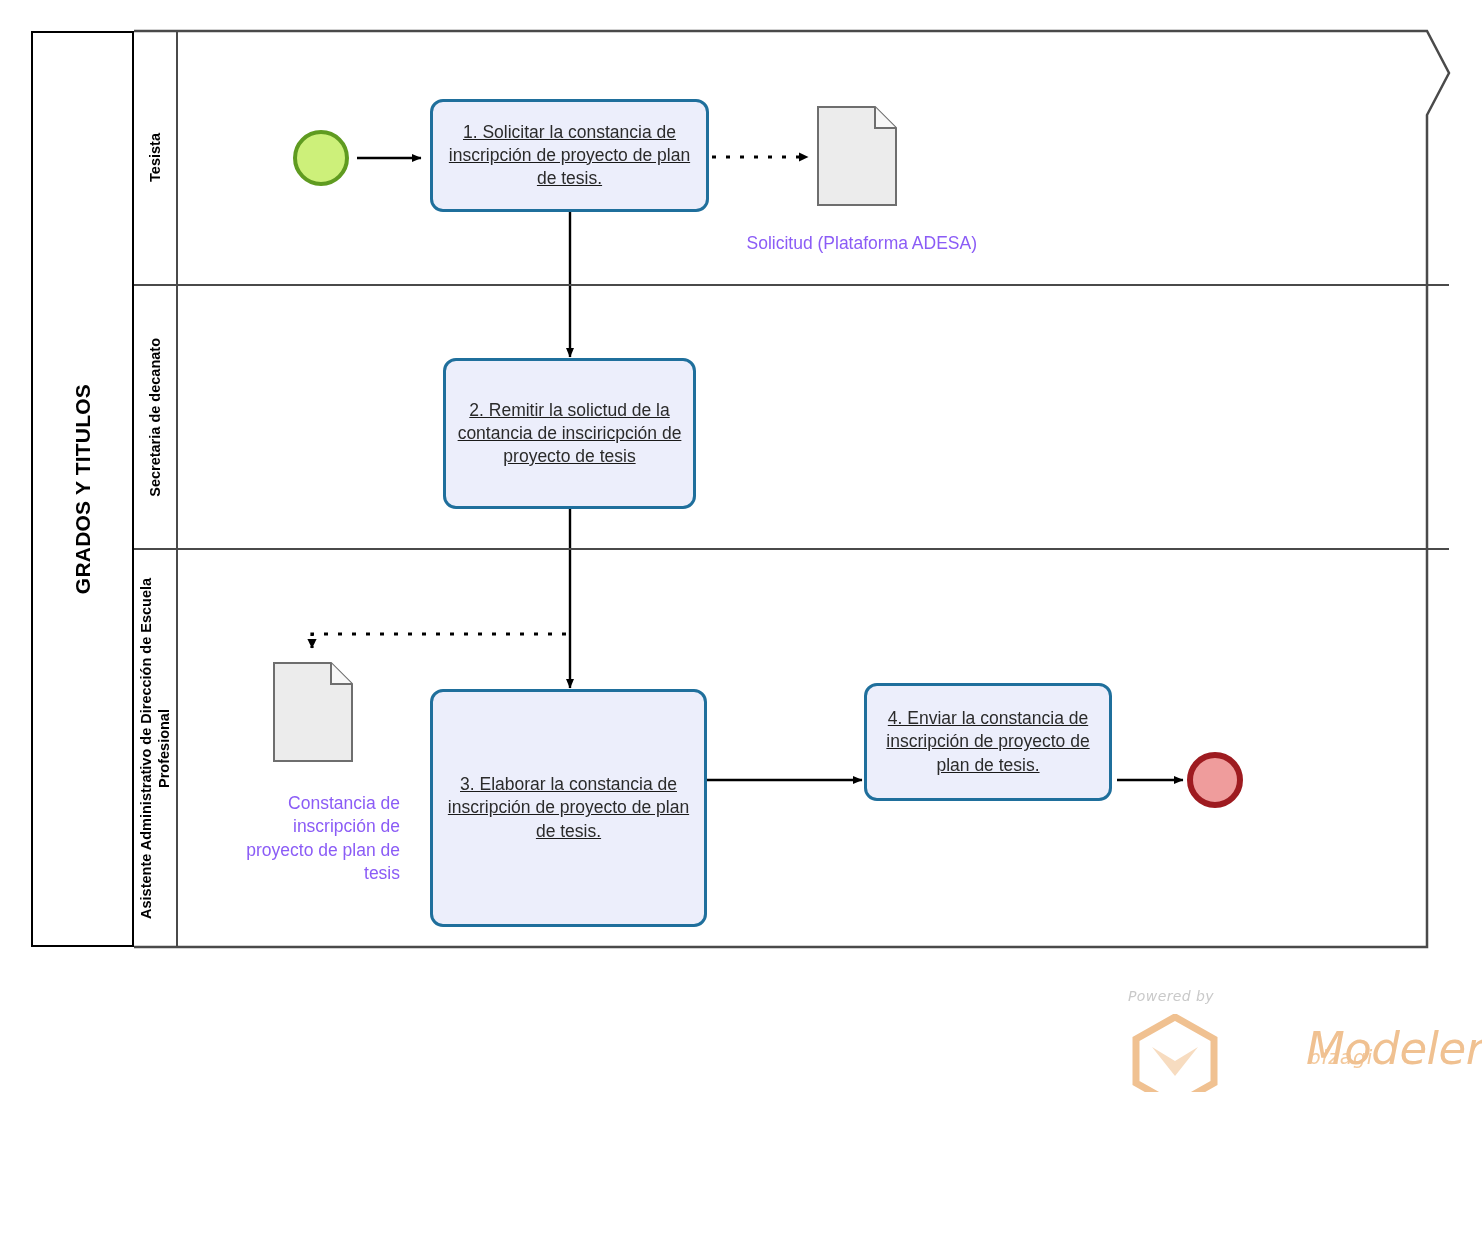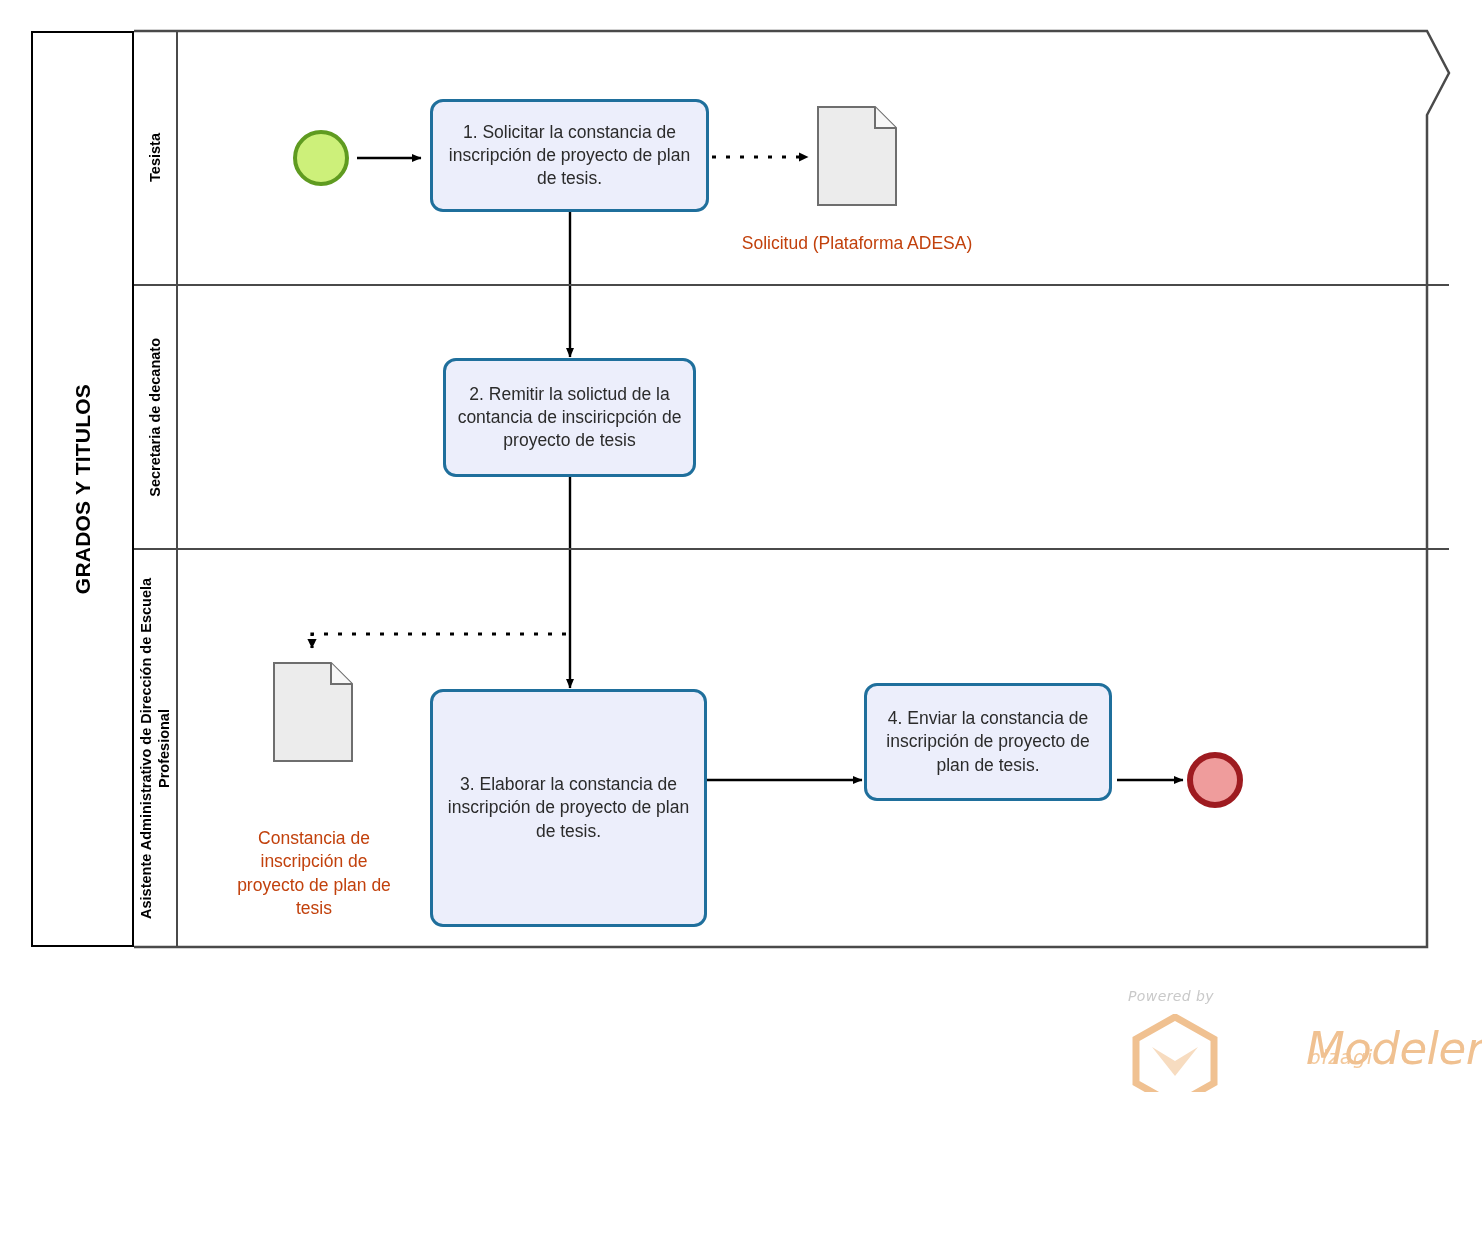--- a/index.html
+++ b/index.html
@@ -45,29 +45,30 @@
   .event{position:absolute;border-radius:50%;box-sizing:border-box;}
   .event-start{width:56px;height:56px;background:#cdf07a;border:4px solid #5f9b20;}
   .event-end{width:56px;height:56px;background:#ef9c9c;border:6px solid #9e1b20;}
 
   
   .task{
     position:absolute;box-sizing:border-box;
     background:#eceefb;border:3px solid #1f6f9c;border-radius:13px;
     display:flex;align-items:center;justify-content:flex-end;
     padding:6px 10px;
+    text-decoration:underline;
   }
   .task-label{
     font-size:17.5px;line-height:1.33;text-align:center;color:#2b2b2b;
   }
 
   
   .dataobj{position:absolute;}
   .dataobj-label{
-    position:absolute;text-align:center;font-size:17.5px;line-height:1.33;color:#c2410c;
+    position:absolute;text-align:right;font-size:17.5px;line-height:1.33;color:#8b5cf6;
   }
 
   
   .bizagi{position:absolute;left:1110px;top:988px;width:290px;height:100px;font-style:italic;}
   .bizagi-powered{
     position:absolute;left:18px;top:0px;font-size:14px;color:#c9c9c9;
     letter-spacing:.4px;font-family:"DejaVu Sans",sans-serif;
   }
   .bizagi-word{
     position:absolute;left:198px;top:25px;font-size:20px;color:#f3c89b;
@@ -139,21 +140,21 @@
 
 
   <div class="event event-start" style="left:293px;top:130px;"></div>
 
   <div class="event event-end" style="left:1187px;top:752px;"></div>
 
   <div class="task" style="left:430px;top:99px;width:279px;height:113px;">
     <span class="task-label">1. Solicitar la constancia de inscripción de proyecto de plan de tesis.</span>
   </div>
 
-  <div class="task" style="left:443px;top:358px;width:253px;height:119px;">
+  <div class="task" style="left:443px;top:358px;width:253px;height:151px;">
     <span class="task-label">2. Remitir la solictud de la contancia de insciricpción de proyecto de tesis</span>
   </div>
 
   <div class="task" style="left:430px;top:689px;width:277px;height:238px;">
     <span class="task-label">3. Elaborar la constancia de inscripción de proyecto de plan de tesis.</span>
   </div>
 
   <div class="task" style="left:864px;top:683px;width:248px;height:118px;">
     <span class="task-label">4. Enviar la constancia de inscripción de proyecto de plan de tesis.</span>
   </div>
@@ -165,21 +166,21 @@
     </svg>
   </div>
   <div class="dataobj-label" style="left:737px;top:232px;width:240px;">Solicitud (Plataforma ADESA)</div>
 
   <div class="dataobj" style="left:273px;top:662px;width:80px;height:100px;">
     <svg width="80" height="100" viewBox="0 0 80 100" xmlns="http://www.w3.org/2000/svg">
       <path d="M1,1 L58,1 L79,22 L79,99 L1,99 Z" fill="#ececec" stroke="#6e6e6e" stroke-width="2"></path>
       <path d="M58,1 L58,22 L79,22" fill="#f7f7f7" stroke="#6e6e6e" stroke-width="2"></path>
     </svg>
   </div>
-  <div class="dataobj-label" style="left:228px;top:827px;width:172px;">Constancia de inscripción de proyecto de plan de tesis</div>
+  <div class="dataobj-label" style="left:228px;top:792px;width:172px;">Constancia de inscripción de proyecto de plan de tesis</div>
 
   <div class="bizagi">
     <span class="bizagi-powered">Powered by</span>
     <svg style="position:absolute;left:20px;top:26px;" width="140" height="78" viewBox="0 0 140 78" xmlns="http://www.w3.org/2000/svg">
       <path d="M45,3 L84,25 L84,69 L45,91 L6,69 L6,25 Z" fill="none" stroke="#f0c191" stroke-width="7"></path>
       <path d="M22,33 L45,47 L68,33 L45,62 Z" fill="#f7dcc0"></path>
     </svg>
     <span class="bizagi-word">bizagi</span>
     <span class="bizagi-modeler">Modeler</span>
   </div>

